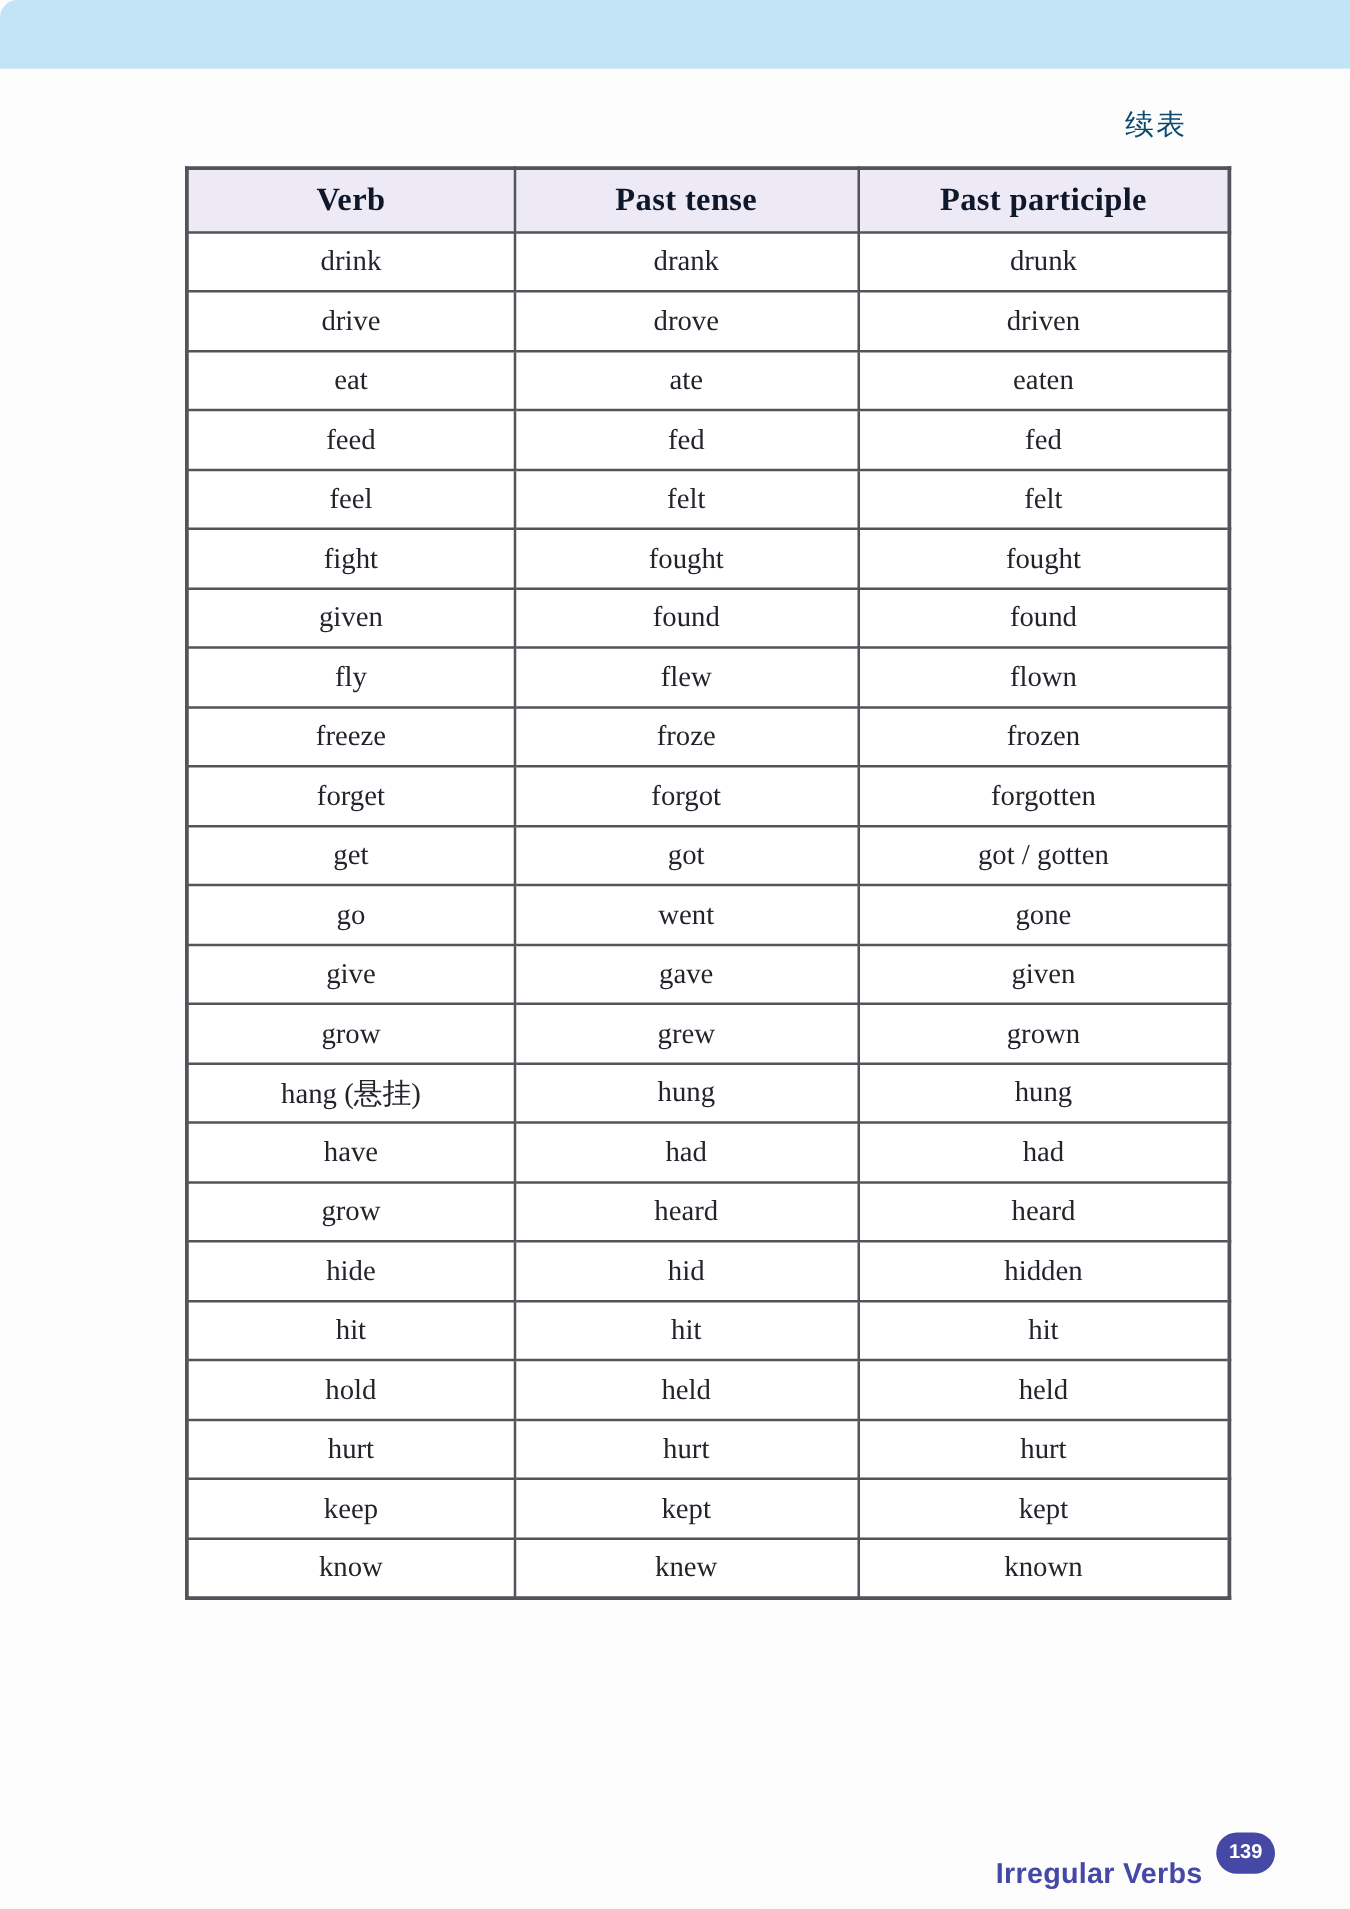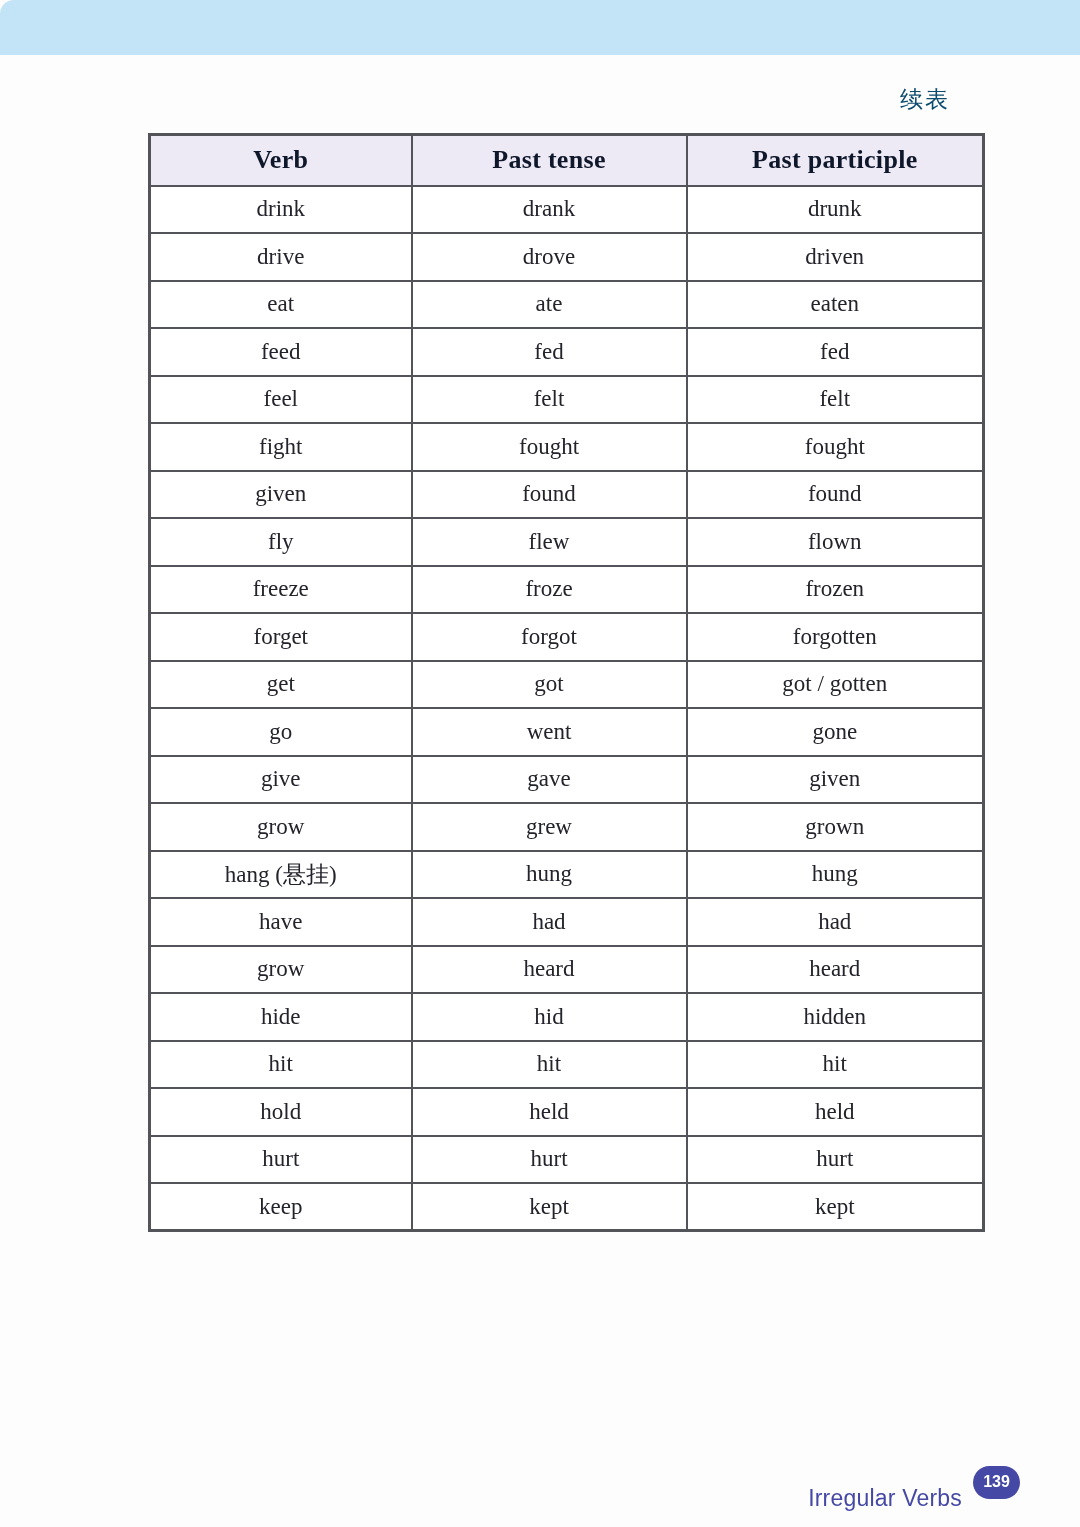--- a/index.html
+++ b/index.html
@@ -61,21 +61,21 @@
     text-align:center;
     vertical-align:middle;
   }
   .footer{
     position:absolute;top:1452px;right:60px;
     display:flex;align-items:center;gap:11px;
     font-family:"Liberation Sans", sans-serif;
   }
   .footer .label{
     color:var(--accent-indigo);
-    font-size:23px;font-weight:normal;
+    font-size:23px;font-weight:bold;
     letter-spacing:.2px;
     margin-top:33px;
   }
   .footer .badge{
     min-width:47px;height:33px;
     background:var(--accent-indigo);
     border-radius:17px;
     color:#ffffff;
     font-size:16px;font-weight:bold;
     display:flex;align-items:center;justify-content:center;
@@ -208,20 +208,25 @@
         <tr>
           <td>hurt</td>
           <td>hurt</td>
           <td>hurt</td>
         </tr>
         <tr>
           <td>keep</td>
           <td>kept</td>
           <td>kept</td>
         </tr>
+        <tr>
+          <td>know</td>
+          <td>knew</td>
+          <td>known</td>
+        </tr>
       </tbody>
   </table>
 
   <div class="footer">
     <span class="label">Irregular Verbs</span>
     <span class="badge">139</span>
   </div>
 
 </div>
 

